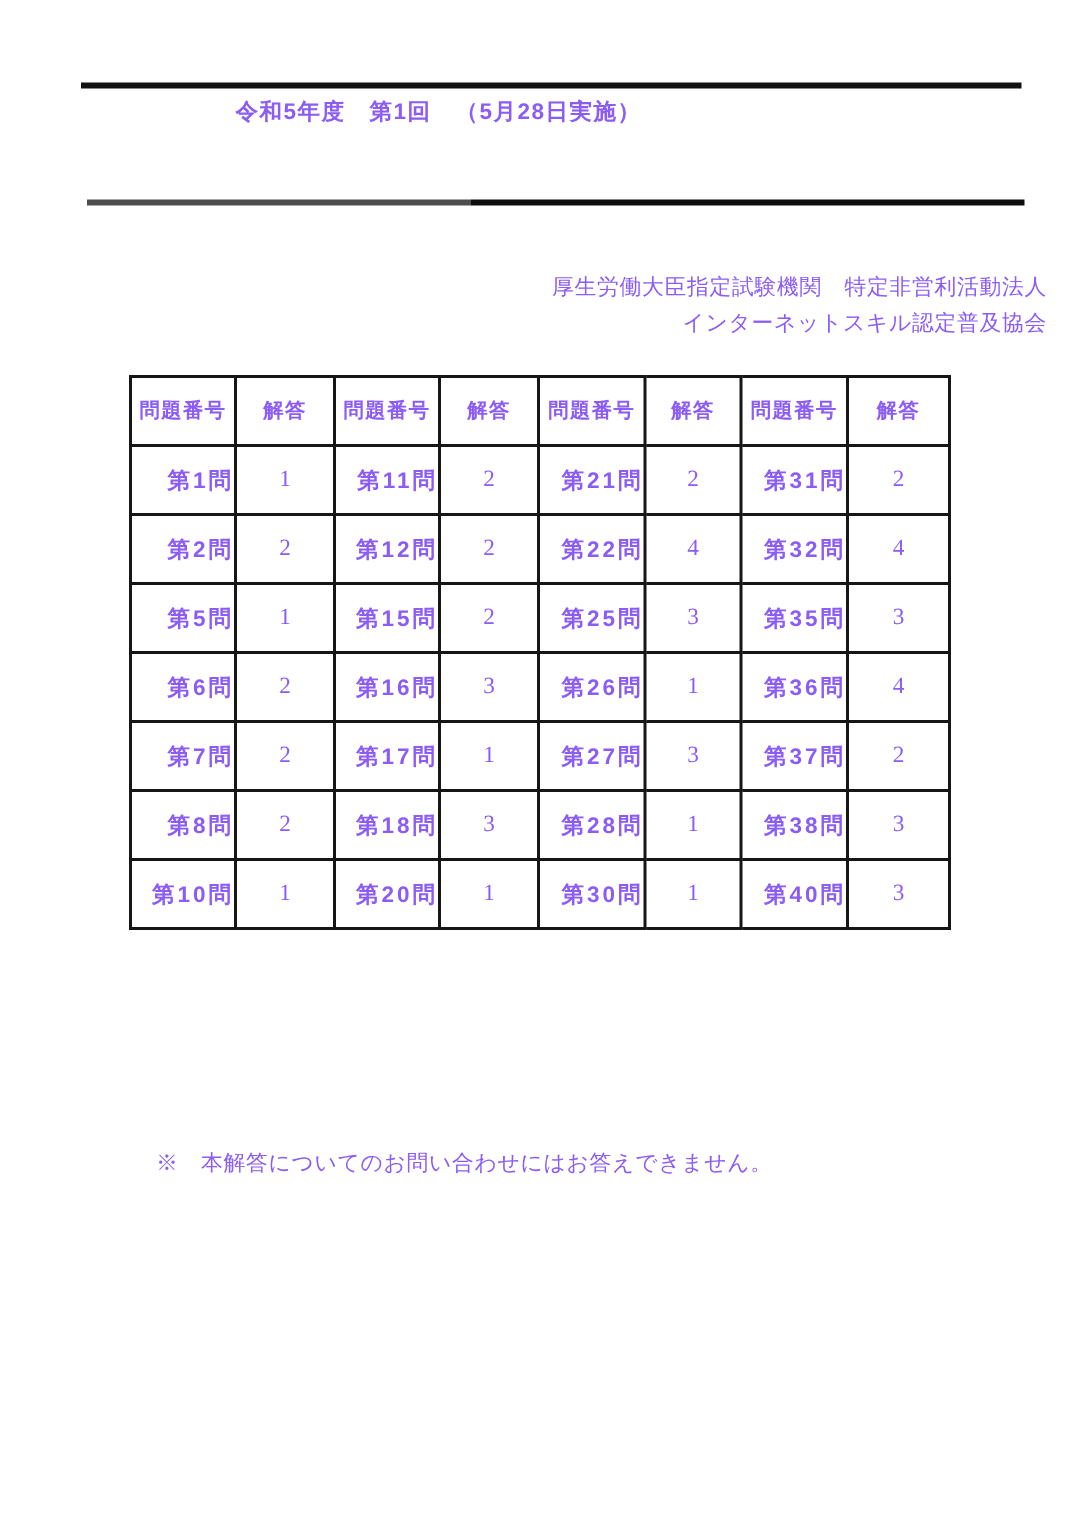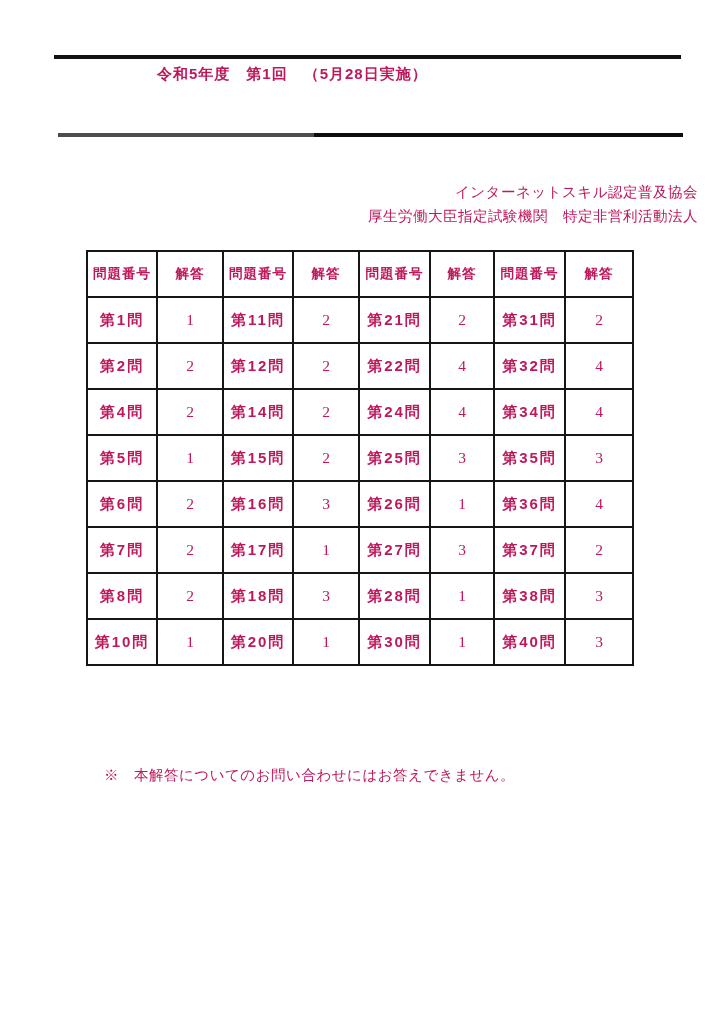--- a/index.html
+++ b/index.html
@@ -1,21 +1,21 @@
 <!DOCTYPE html>
 <html lang="ja"><head>
 <meta charset="utf-8">
 <style>
   html, body { margin: 0; padding: 0; background: #ffffff; }
   .page {
     position: relative;
     width: 724px;
     height: 1024px;
     background: #ffffff;
-    color: #be185d;
+    color: #8b5cf6;
     font-family: "Liberation Serif", "DejaVu Serif", serif;
     overflow: hidden;
   }
 
   .top-rule {
     position: absolute;
     left: 54px; top: 55px;
     width: 627px; height: 4px;
     background: #121212;
   }
@@ -77,20 +77,21 @@
     font-family: Liberation Sans, sans-serif;
     font-size: 13.5px;
     font-weight: bold;
     letter-spacing: 1px;
   }
   table.answer-table td.q {
     font-family: "Liberation Sans", "DejaVu Sans", sans-serif;
     font-size: 15px;
     font-weight: bold;
     letter-spacing: 2px;
+    text-align: right;
   }
   table.answer-table td.a {
     font-family: "Liberation Serif", "DejaVu Serif", serif;
     font-size: 15.5px;
     font-weight: normal;
   }
 
   .footnote {
     position: absolute;
     left: 104px; top: 766px;
@@ -105,22 +106,22 @@
 <div class="page">
 
   <div class="top-rule"></div>
 
   <div class="session-line">令和5年度　第1回　（5月28日実施）</div>
 
 
   <div class="title-rule"></div>
 
   <div class="issuer-block">
+    <div>厚生労働大臣指定試験機関　特定非営利活動法人</div>
     <div>インターネットスキル認定普及協会</div>
-    <div>厚生労働大臣指定試験機関　特定非営利活動法人</div>
   </div>
 
   <table class="answer-table">
     <colgroup>
       <col style="width:70px">
         <col style="width:66px">
       <col style="width:70px">
         <col style="width:66px">
       <col style="width:71px">
         <col style="width:64px">
@@ -154,30 +155,20 @@
         <td class="q">第2問</td>
         <td class="a">2</td>
         <td class="q">第12問</td>
         <td class="a">2</td>
         <td class="q">第22問</td>
         <td class="a">4</td>
         <td class="q">第32問</td>
         <td class="a">4</td>
       </tr>
       <tr>
-        <td class="q">第4問</td>
-        <td class="a">2</td>
-        <td class="q">第14問</td>
-        <td class="a">2</td>
-        <td class="q">第24問</td>
-        <td class="a">4</td>
-        <td class="q">第34問</td>
-        <td class="a">4</td>
-      </tr>
-      <tr>
         <td class="q">第5問</td>
         <td class="a">1</td>
         <td class="q">第15問</td>
         <td class="a">2</td>
         <td class="q">第25問</td>
         <td class="a">3</td>
         <td class="q">第35問</td>
         <td class="a">3</td>
       </tr>
       <tr>

